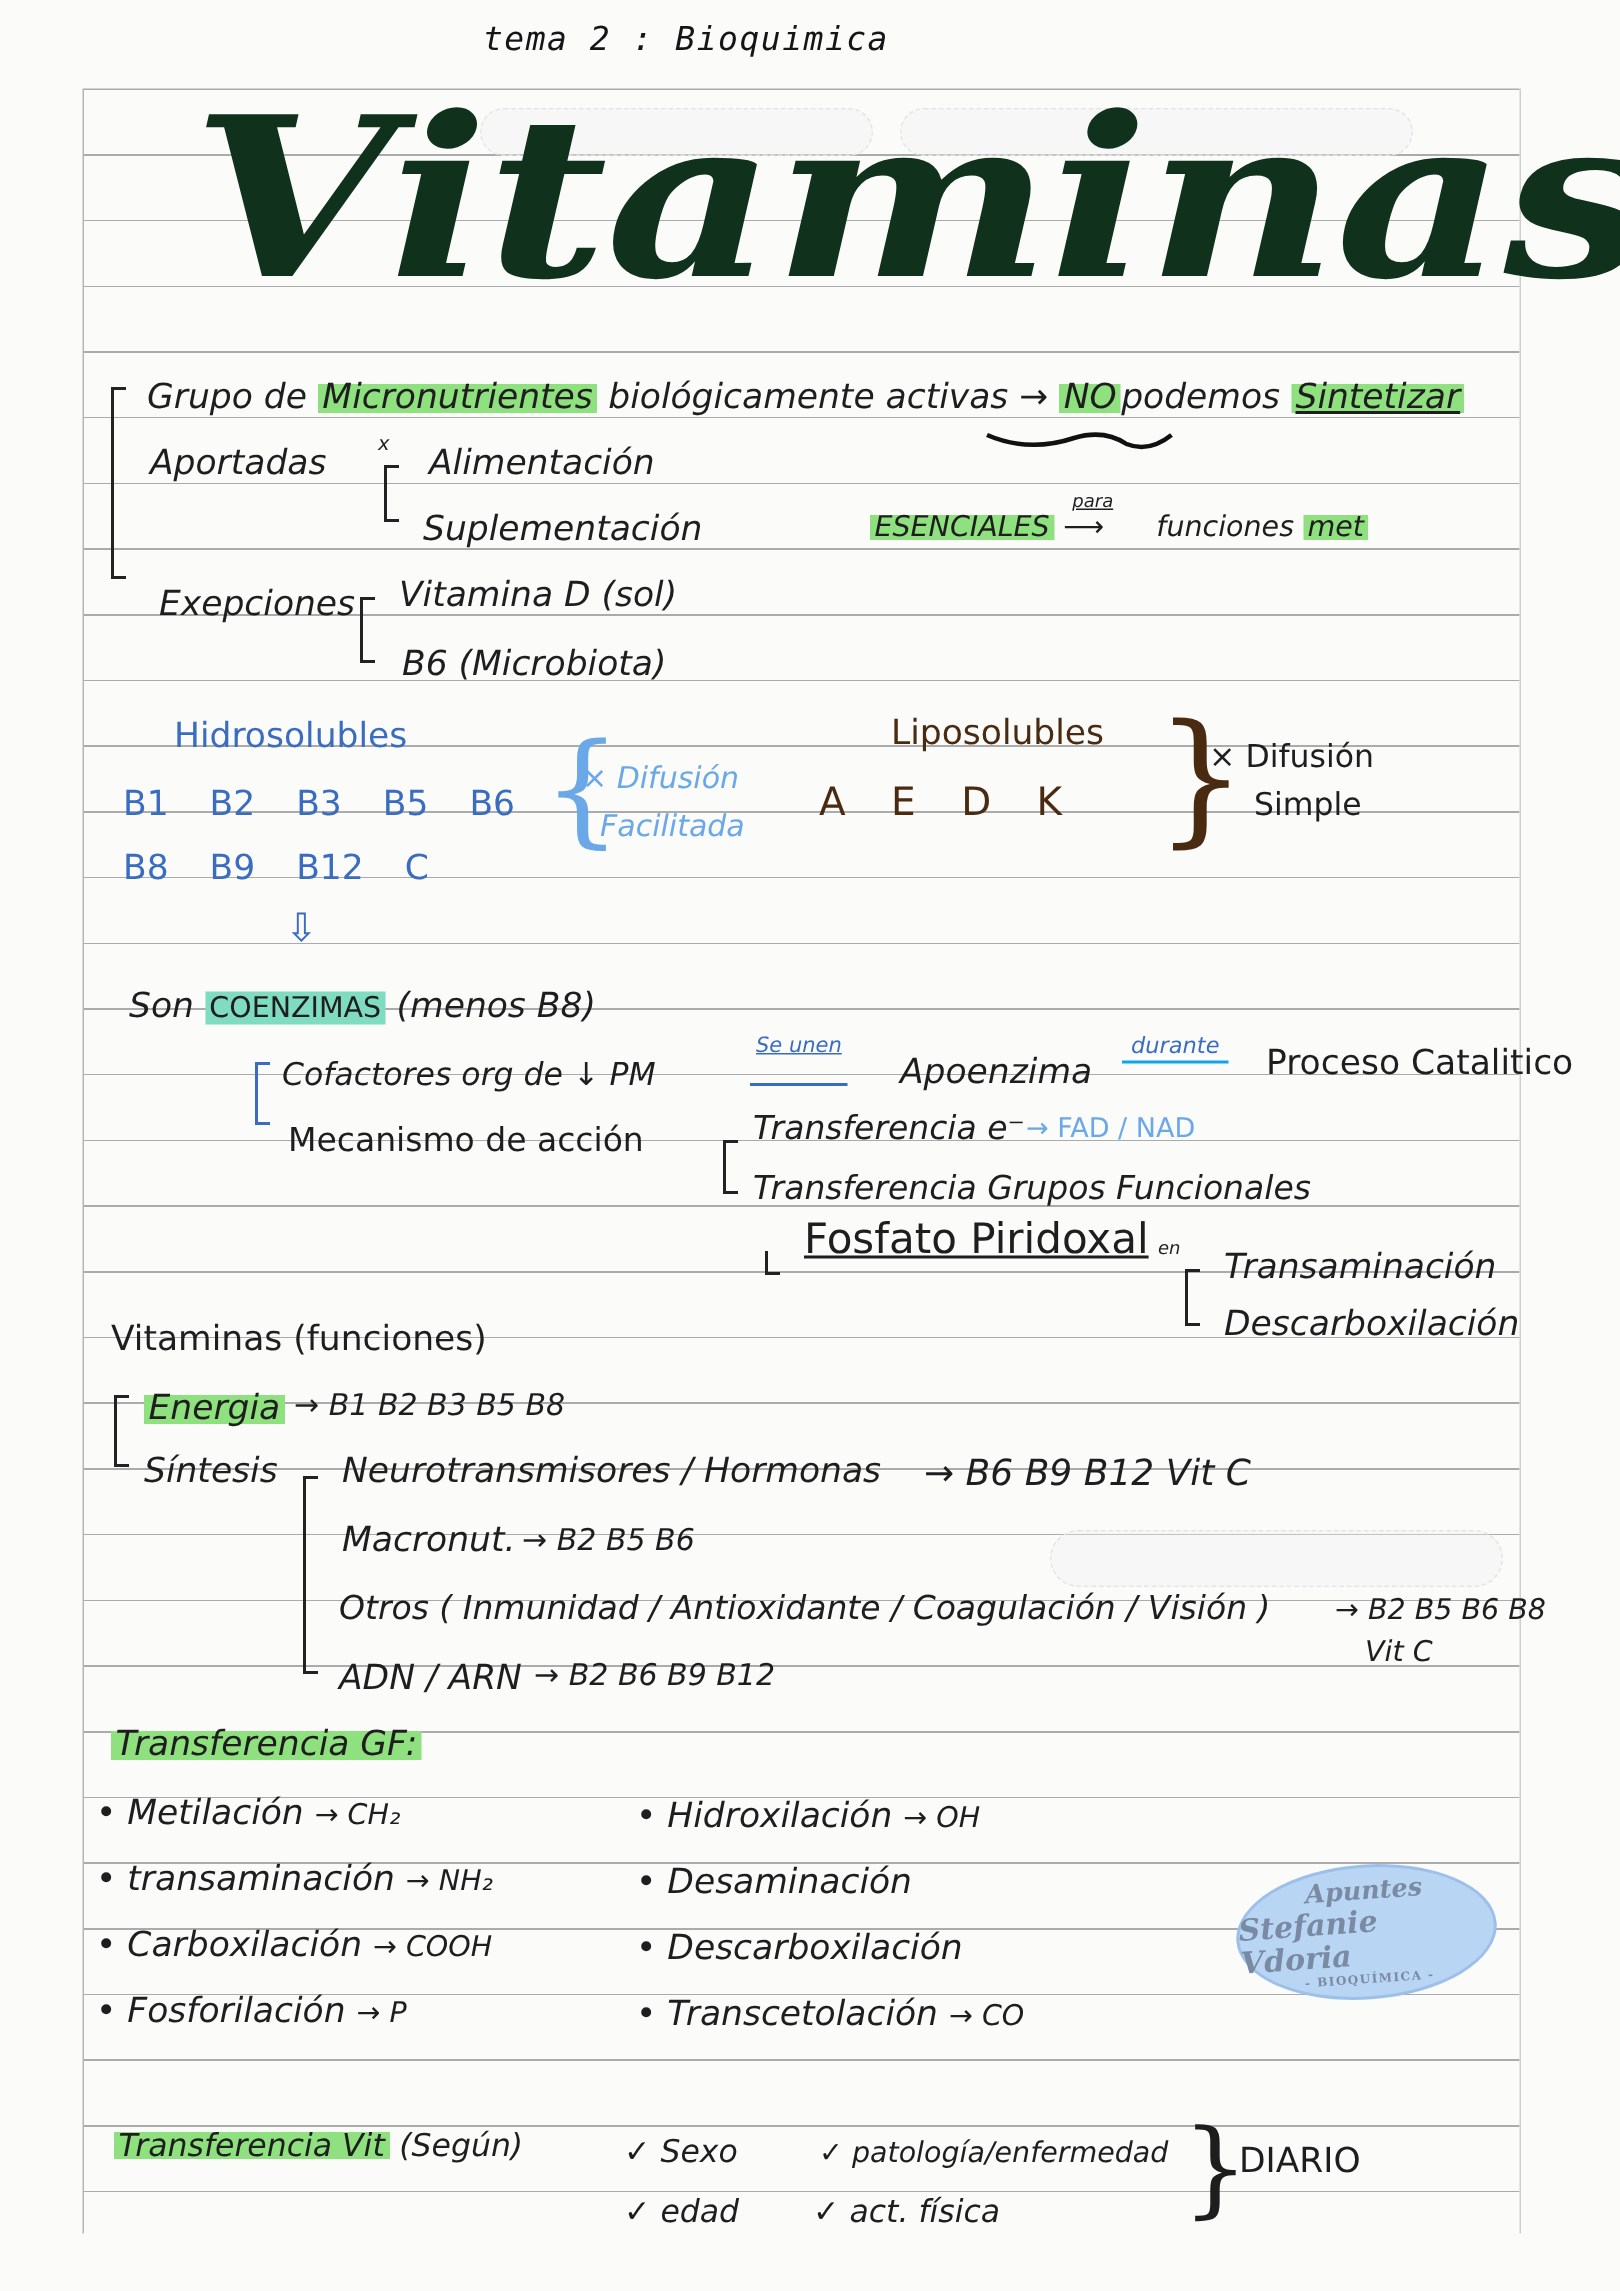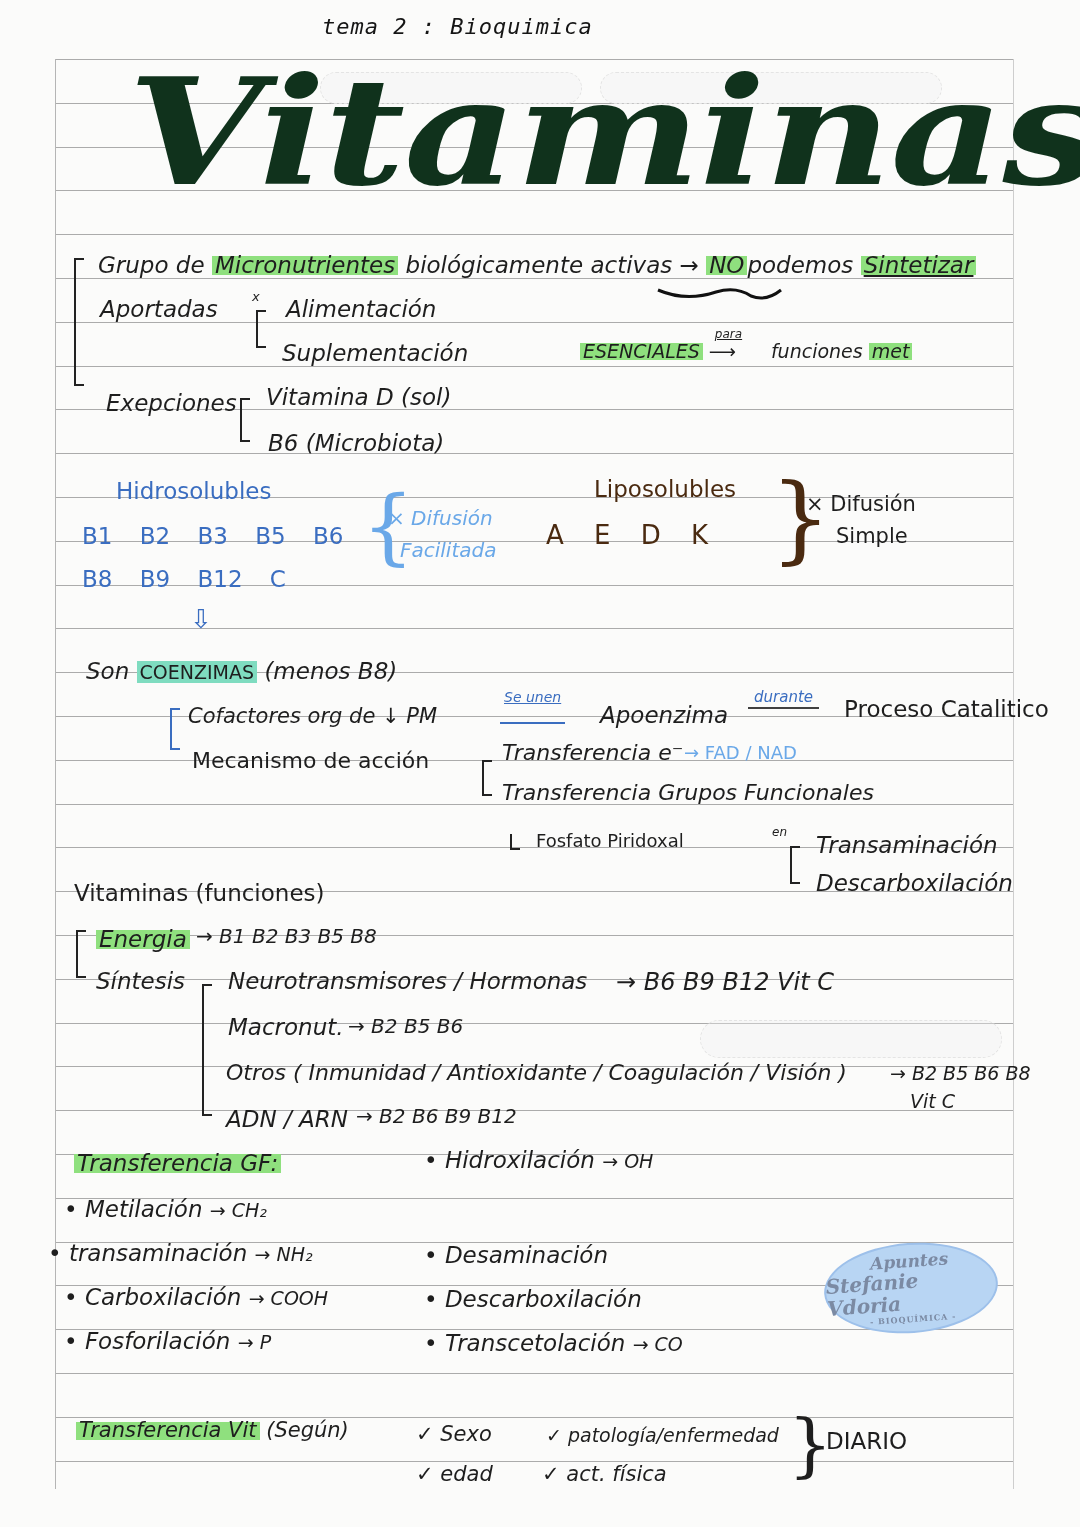--- a/index.html
+++ b/index.html
@@ -123,31 +123,31 @@
 
 <div class="t" style="left:86px;top:660px;">
   <span>Son</span>
   <span class="hl-teal" style="font-style:normal;font-size:19px;">COENZIMAS</span>
   <span>(menos B8)</span>
 </div>
 <div class="bracket tick blueb" style="left:170px;top:708px;height:42px;"></div>
 <div class="t" style="left:188px;top:706px;font-size:21px;">Cofactores org de ↓ PM</div>
 <div class="t blue" style="left:500px;top:690px;font-size:14px;border-bottom:2px solid #3a6dc0;padding:0 4px 18px;text-decoration:underline;">Se unen</div>
 <div class="t" style="left:600px;top:704px;font-size:23px;">Apoenzima</div>
-<div class="t blue" style="left:748px;top:690px;font-size:15px;border-bottom:2px solid #404040;padding:0 6px 2px;">durante</div>
+<div class="t blue" style="left:748px;top:690px;font-size:15px;border-bottom:2px solid #0ea5e9;padding:0 6px 2px;">durante</div>
 <div class="t" style="left:844px;top:698px;font-size:23px;font-style:normal;">Proceso Catalitico</div>
 
 <div class="t" style="left:192px;top:750px;font-style:normal;font-size:22px;">Mecanismo de acción</div>
 <div class="bracket tick" style="left:482px;top:760px;height:36px;"></div>
 <div class="t" style="left:502px;top:742px;font-size:22px;">Transferencia e⁻</div>
 <div class="t lightblue" style="left:684px;top:744px;font-size:18px;font-style:normal;">→ FAD / NAD</div>
 <div class="t" style="left:502px;top:782px;font-size:22px;">Transferencia Grupos Funcionales</div>
 
 <div class="bracket" style="left:510px;top:834px;height:14px;border-bottom:2px solid #222;width:8px;"></div>
-<div class="t" style="left:536px;top:832px;font-size:18px;font-style:normal;">Fosfato Piridoxal</div>
+<div class="t" style="left:536px;top:812px;font-size:28px;font-style:normal;text-decoration:underline;">Fosfato Piridoxal</div>
 <div class="t" style="left:772px;top:826px;font-size:12px;">en</div>
 <div class="bracket tick" style="left:790px;top:846px;height:38px;"></div>
 <div class="t" style="left:816px;top:834px;">Transaminación</div>
 <div class="t" style="left:816px;top:872px;">Descarboxilación</div>
 
 <div class="t" style="left:74px;top:882px;font-style:normal;">Vitaminas (funciones)</div>
 <div class="bracket tick" style="left:76px;top:930px;height:48px;"></div>
 <div class="t" style="left:96px;top:928px;"><span class="hl-green">Energia</span></div>
 <div class="t" style="left:196px;top:926px;font-size:20px;">→ B1  B2  B3  B5  B8</div>
 <div class="t" style="left:96px;top:970px;">Síntesis</div>
@@ -158,25 +158,25 @@
 <div class="t" style="left:348px;top:1016px;font-size:20px;">→ B2  B5  B6</div>
 <div class="t" style="left:226px;top:1062px;font-size:22px;">Otros ( Inmunidad / Antioxidante / Coagulación / Visión )</div>
 <div class="t" style="left:890px;top:1064px;font-size:19px;">→ B2 B5 B6 B8</div>
 <div class="t" style="left:910px;top:1092px;font-size:19px;">Vit C</div>
 <div class="t" style="left:226px;top:1108px;">ADN / ARN</div>
 <div class="t" style="left:356px;top:1106px;font-size:20px;">→ B2  B6  B9  B12</div>
 
 <div class="t" style="left:74px;top:1152px;"><span class="hl-green">Transferencia GF:</span></div>
 
 <div class="t" style="left:64px;top:1198px;">• <span>Metilación</span> <span style="font-size:19px;">→ CH₂</span></div>
-<div class="t" style="left:48px;top:1242px;">• <span>transaminación</span> <span style="font-size:19px;">→ NH₂</span></div>
+<div class="t" style="left:64px;top:1242px;">• <span>transaminación</span> <span style="font-size:19px;">→ NH₂</span></div>
 <div class="t" style="left:64px;top:1286px;">• <span>Carboxilación</span> <span style="font-size:19px;">→ COOH</span></div>
 <div class="t" style="left:64px;top:1330px;">• <span>Fosforilación</span> <span style="font-size:19px;">→ P</span></div>
 
-<div class="t" style="left:424px;top:1149px;">• <span>Hidroxilación</span> <span style="font-size:19px;">→ OH</span></div>
+<div class="t" style="left:424px;top:1200px;">• <span>Hidroxilación</span> <span style="font-size:19px;">→ OH</span></div>
 <div class="t" style="left:424px;top:1244px;">• <span>Desaminación</span></div>
 <div class="t" style="left:424px;top:1288px;">• <span>Descarboxilación</span></div>
 <div class="t" style="left:424px;top:1332px;">• <span>Transcetolación</span> <span style="font-size:19px;">→ CO</span></div>
 
 <div class="stamp">
   <span class="s1">Apuntes</span>
   <span class="s2">Stefanie Vdoria</span>
   <span class="s3">- BIOQUÍMICA -</span>
 </div>
 

